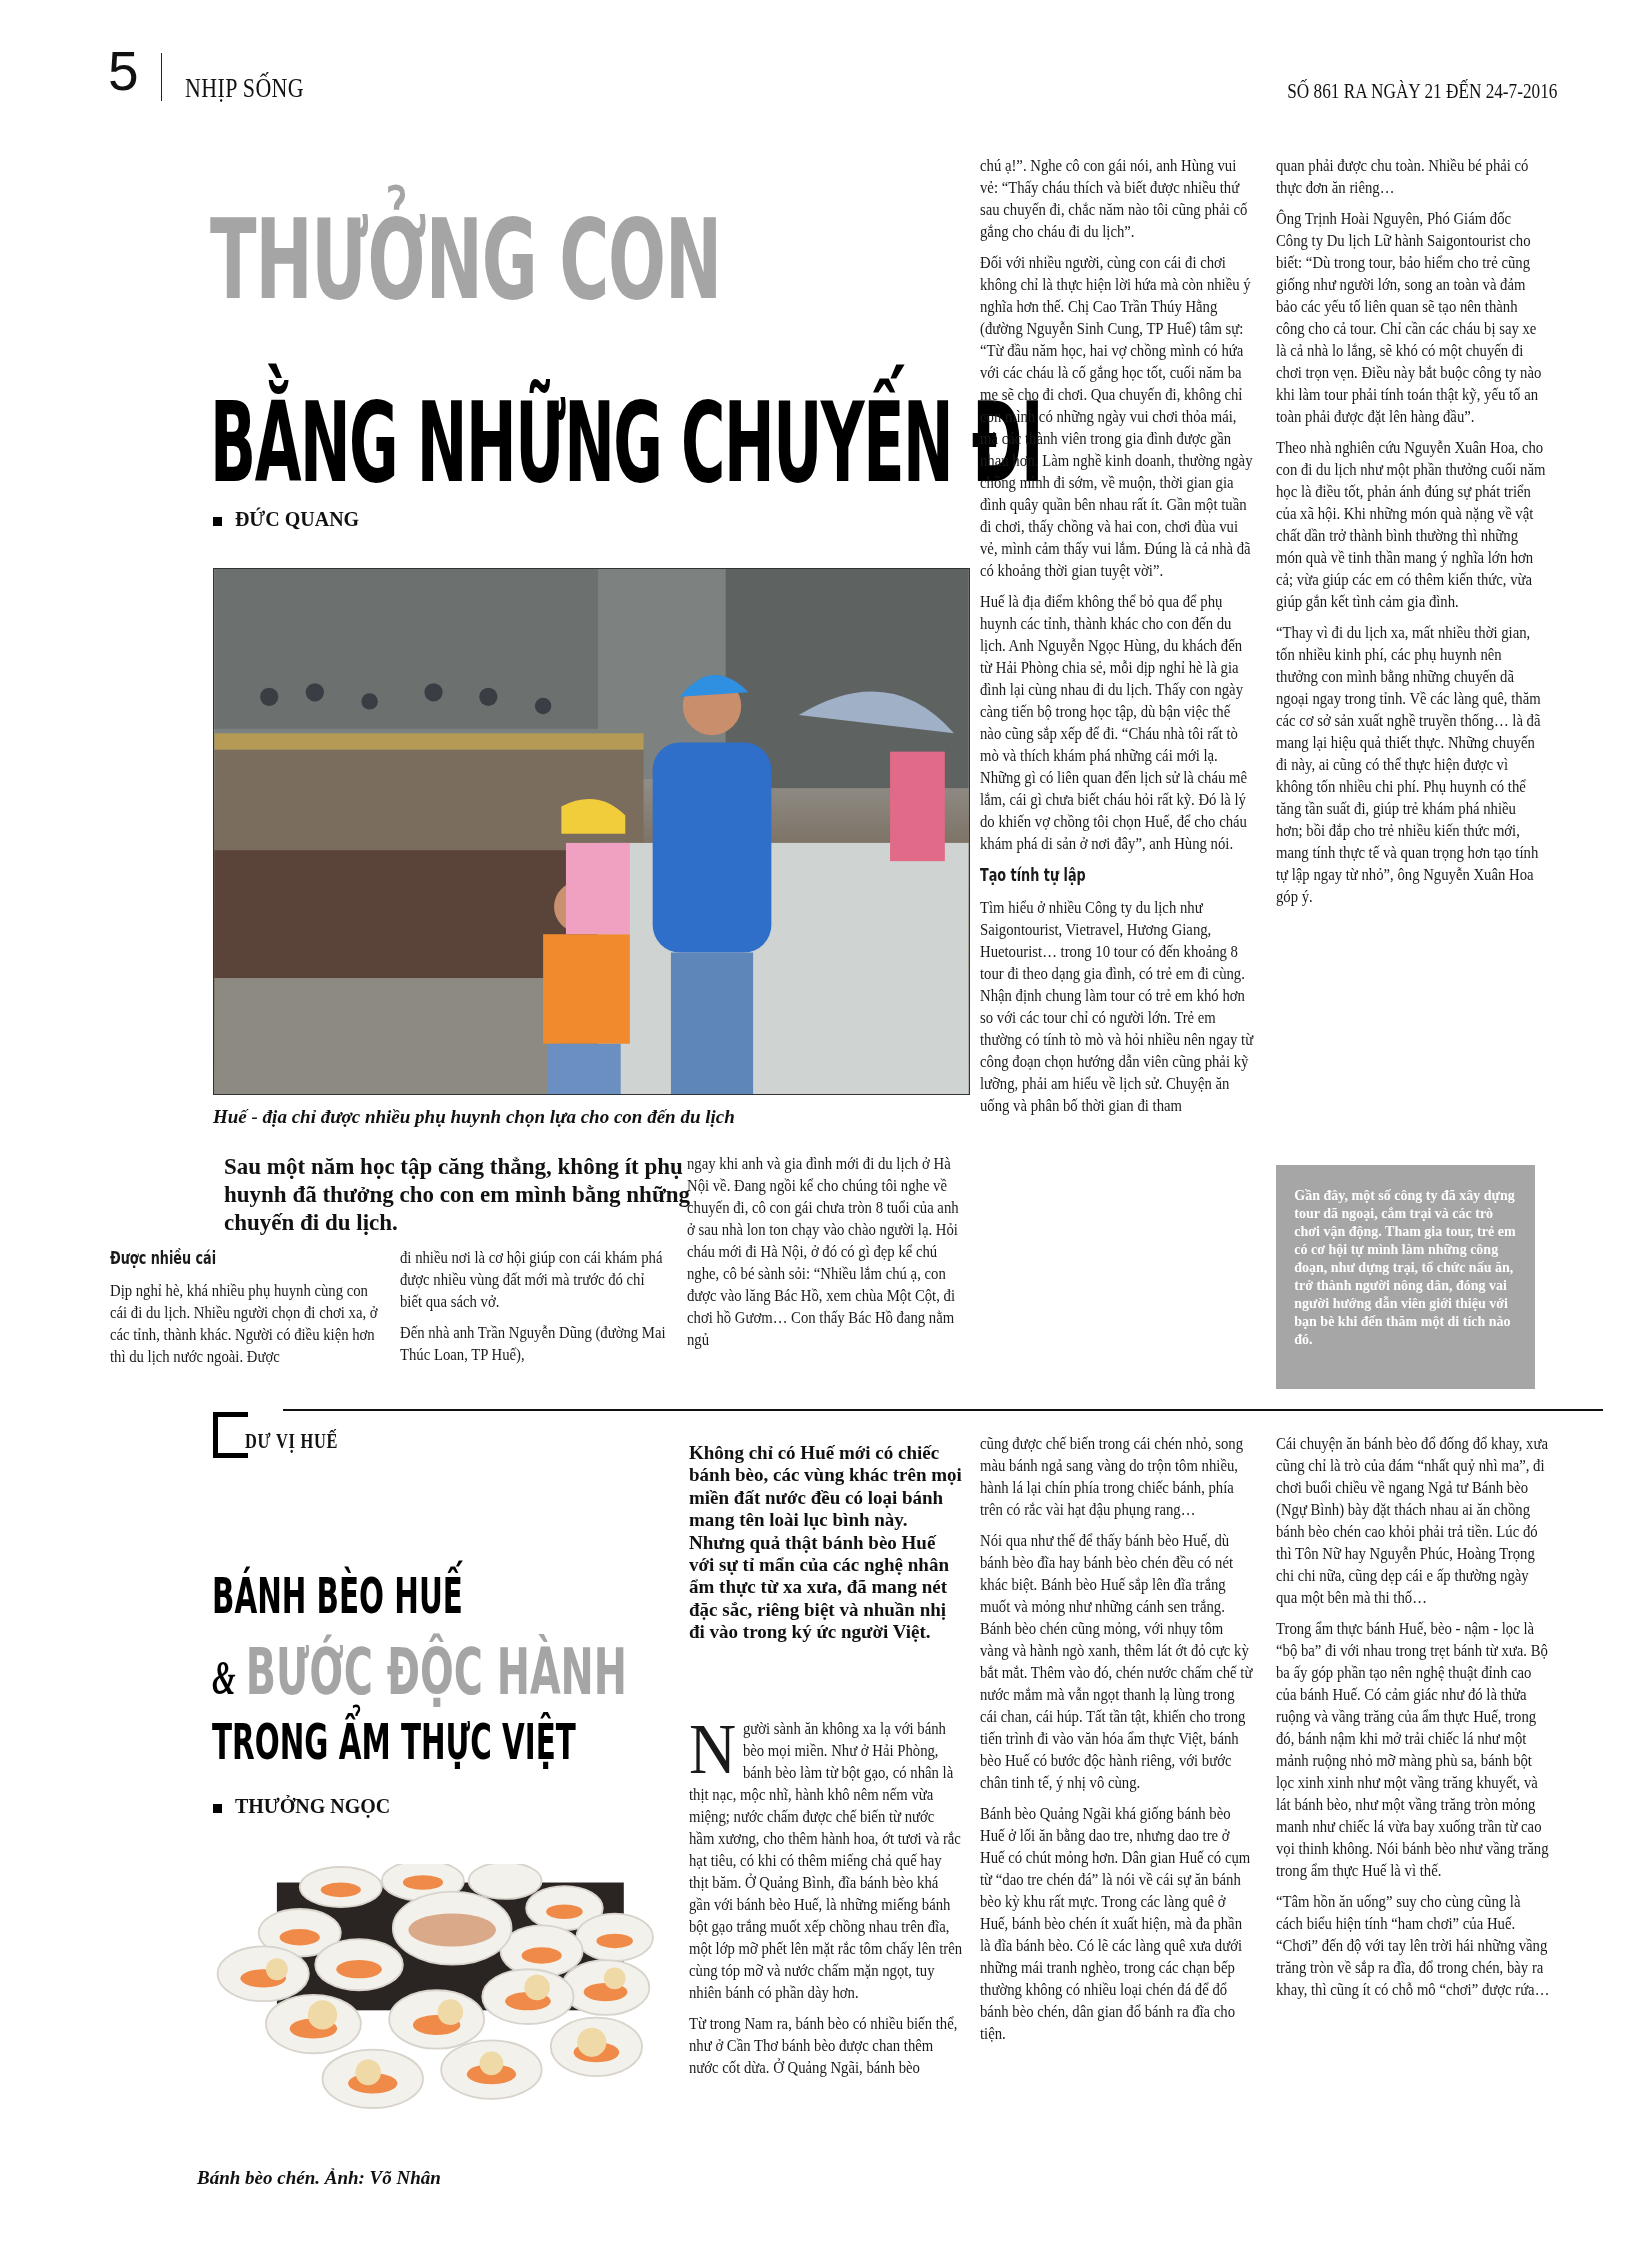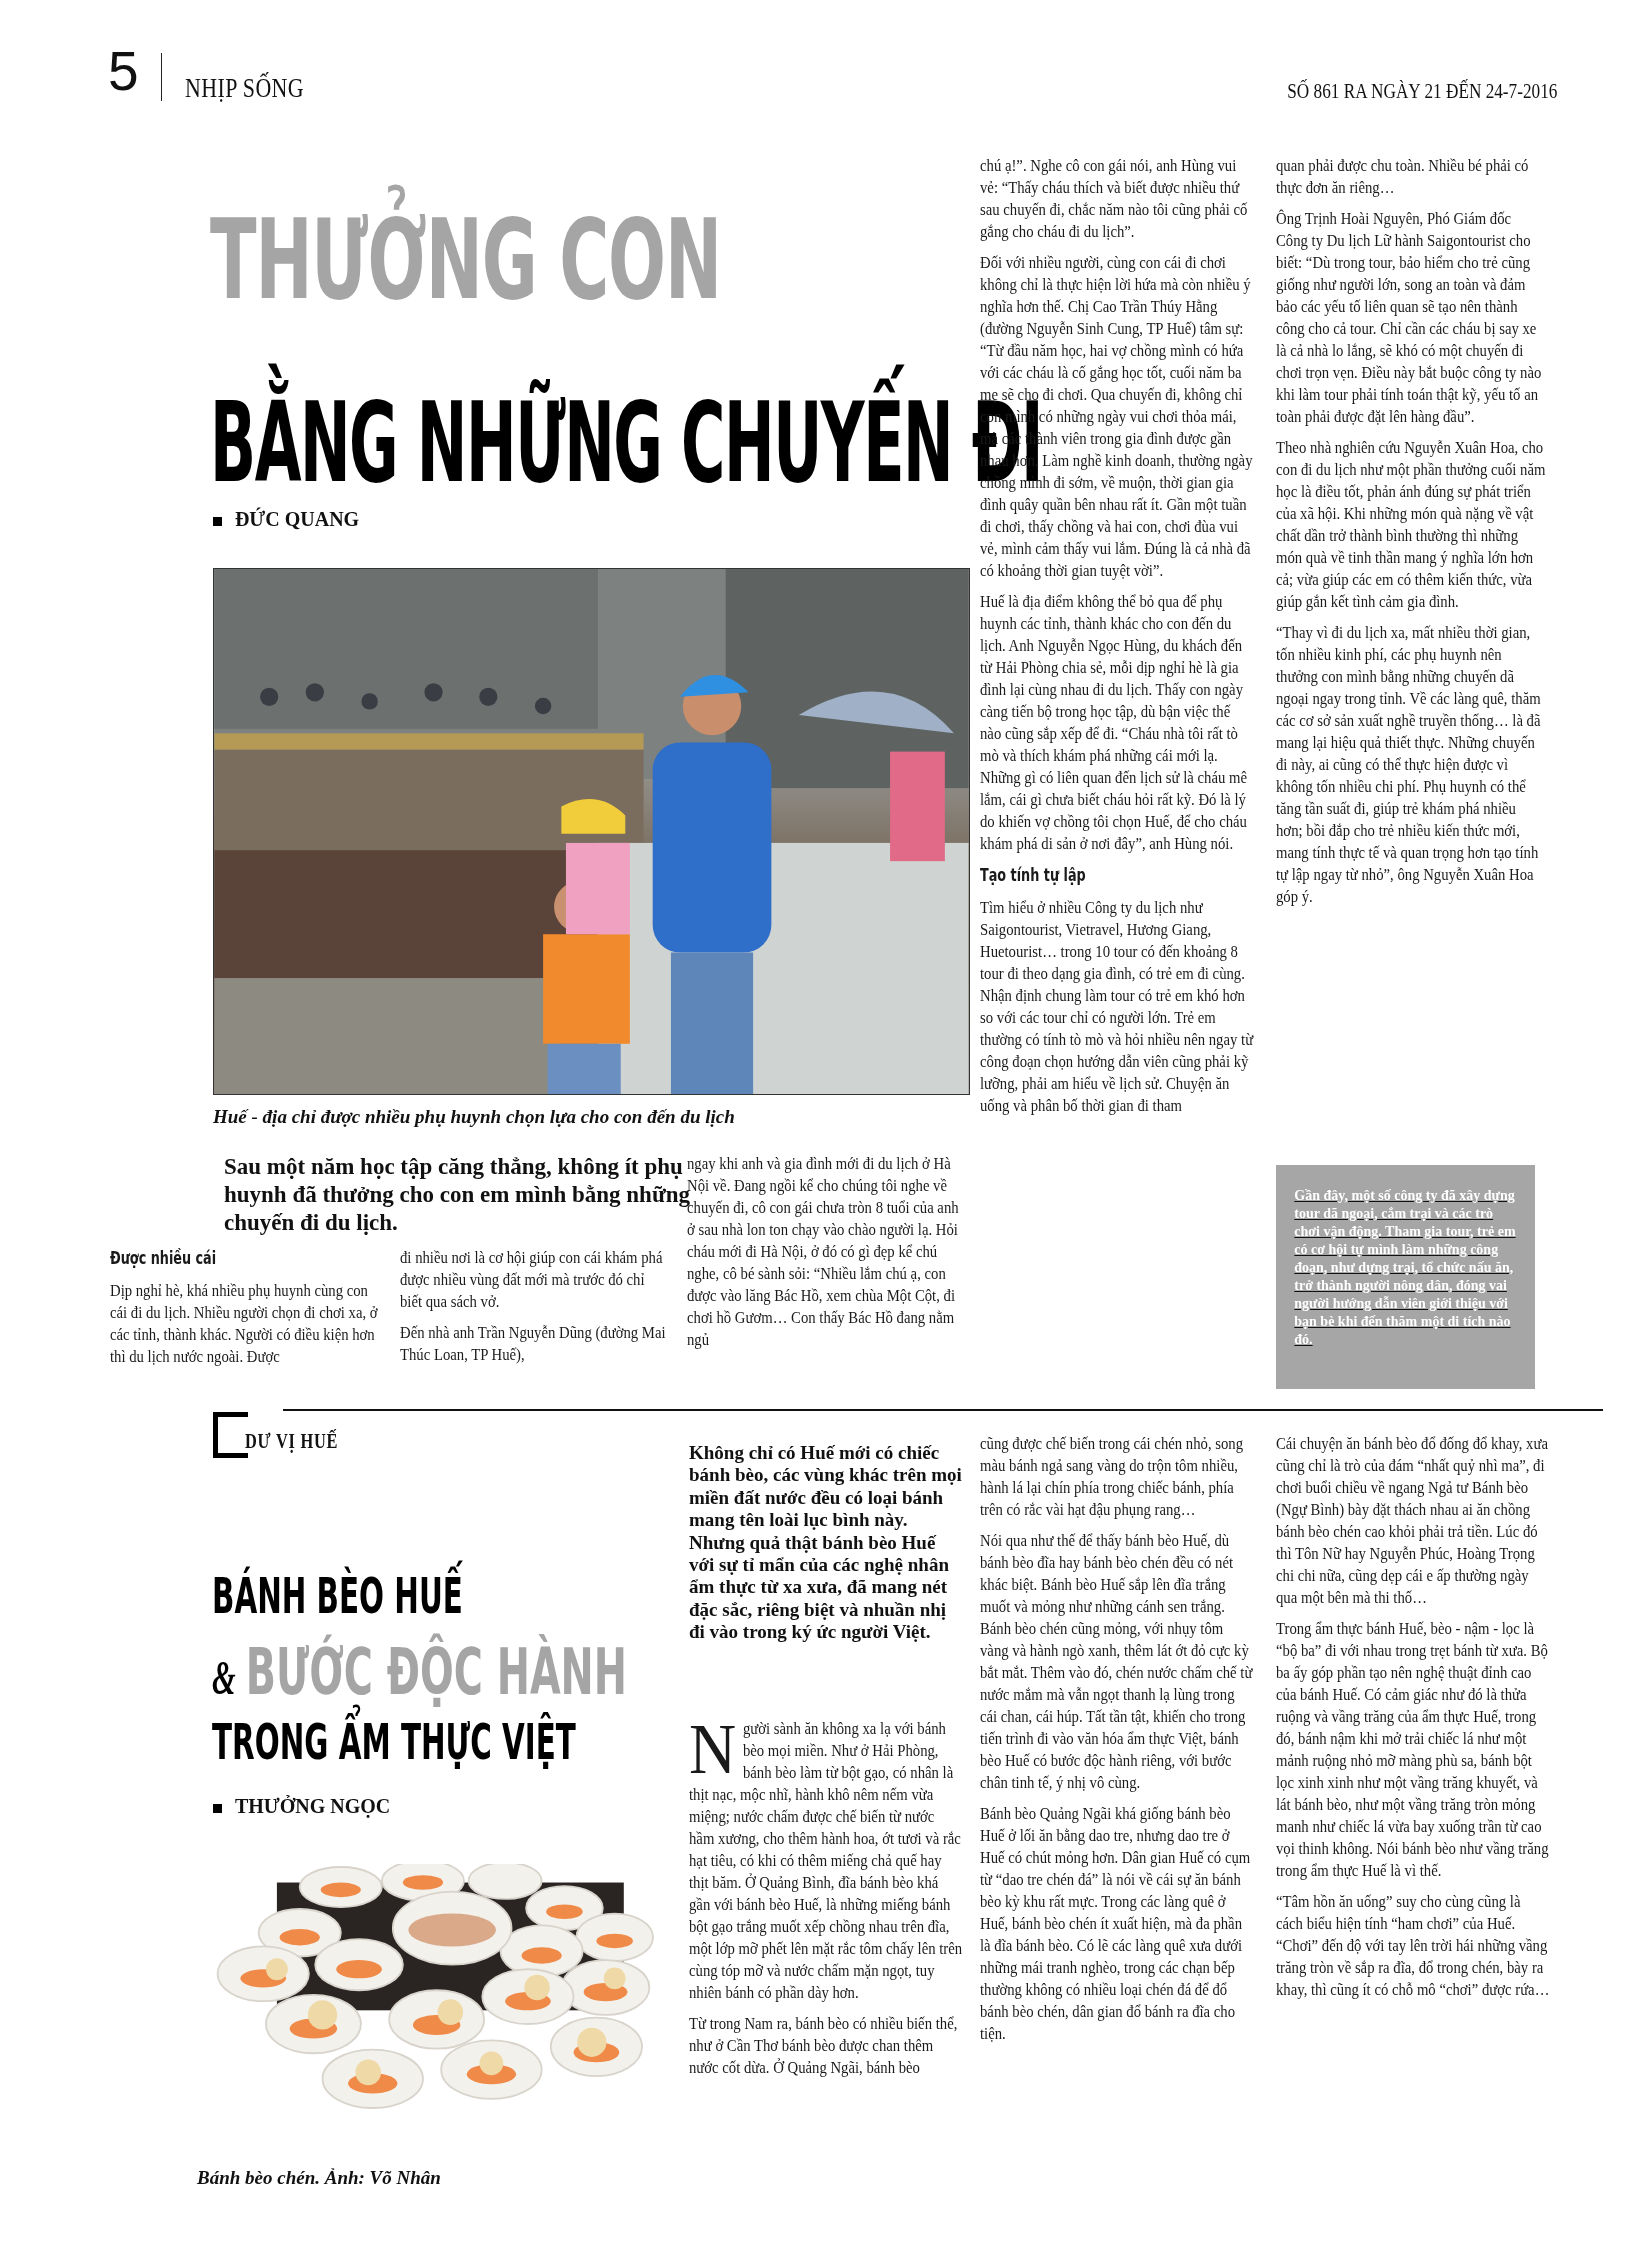--- a/index.html
+++ b/index.html
@@ -30,21 +30,21 @@
 
   
   .photo1 { left:213px; top:568px; width:755px; height:525px; border:0.9px solid #333; overflow:hidden;
             background:linear-gradient(180deg,#8b8f8e 0%,#9ea3a2 30%,#7a6d5f 55%,#6b5a4a 75%,#8a8580 100%); }
   .caption { font-family:"Liberation Serif", serif; font-style:italic; font-weight:bold; font-size:19px; }
 
   .lede { font-family:"Liberation Serif", serif; font-weight:bold; font-size:23px; line-height:28px; color:#111; }
   .subhead { font-family:"DejaVu Sans", sans-serif; font-weight:bold; font-size:17.4px; transform:scaleX(0.8);
              transform-origin:left top; margin:0 0 11px 0; }
 
-  .sidebar-box { left:1276px; top:1165px; width:259px; height:224px; background:#a6a6a6;text-decoration:underline; }
+  .sidebar-box { left:1276px; top:1165px; width:259px; height:224px; background:#a6a6a6; }
   .sidebar-box .txt { color:#fff; font-family:"Liberation Serif", serif; font-weight:bold; font-size:14px; line-height:18px;
                       padding:22px 16.4px 0 18.3px; }
 
   .divider { left:283px; top:1409px; width:1320px; height:1.8px; background:#111; }
 
   
   .kicker-box { left:213px; top:1412px; width:35px; height:46px; border:5.5px solid #000; border-right:none; border-top-width:5.5px; box-sizing:border-box; }
   .kicker { left:245px; top:1430px; font-family:"Liberation Serif", serif; font-weight:bold; font-size:20px; letter-spacing:0.9px;
             transform:scaleX(0.82); transform-origin:left top; }
   .hl2 { font-family:"DejaVu Sans", sans-serif; font-weight:bold; line-height:1; white-space:nowrap; transform-origin:left top; }

